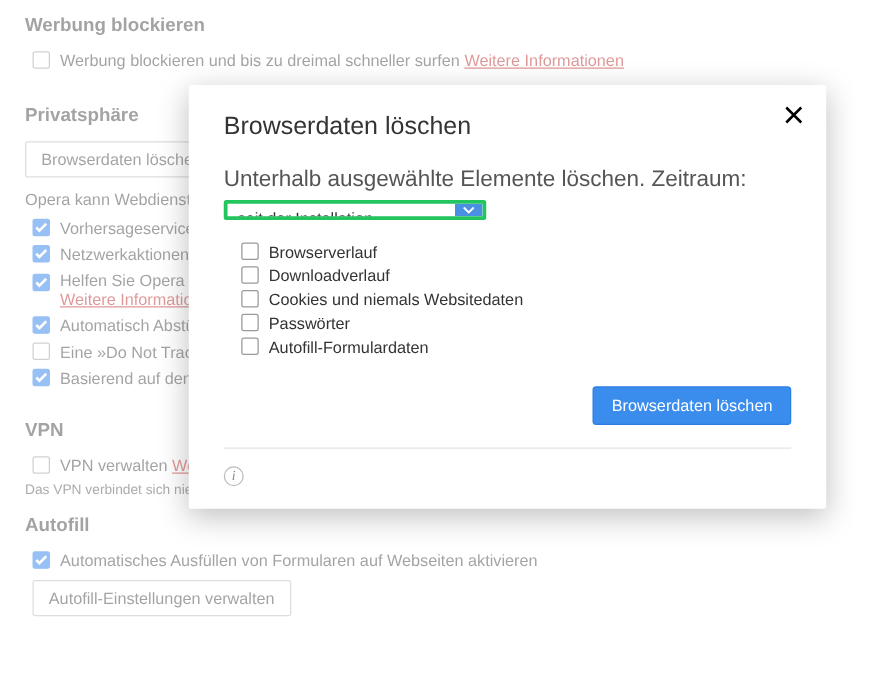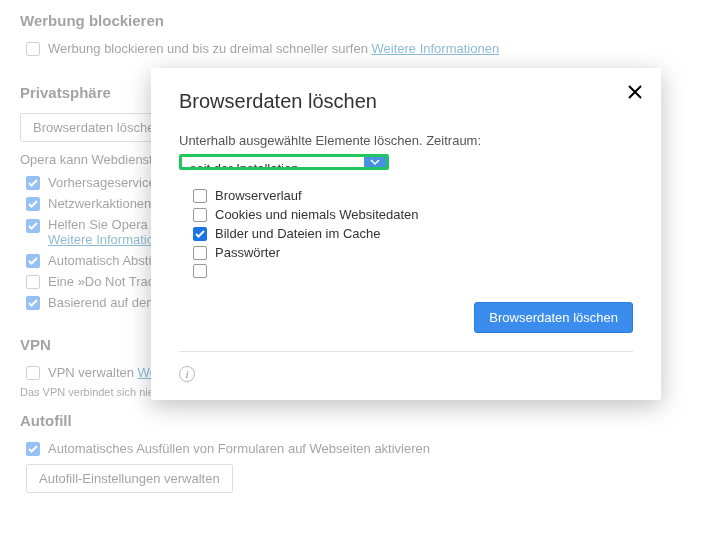--- a/index.html
+++ b/index.html
@@ -18,21 +18,21 @@
     padding: 8px 20px;
   }
   .section-title {
     font-size: 15px;
     font-weight: 700;
     color: #333;
     margin: 4px 0 12px 0;
   }
   .row {
     display: flex;
-    align-items: flex-end;
+    align-items: flex-start;
     margin: 6px 0 6px 6px;
     font-size: 13px;
     color: #333;
   }
   .cb {
     width: 14px;
     height: 14px;
     border: 1px solid #999;
     border-radius: 2px;
     margin-right: 8px;
@@ -42,21 +42,21 @@
     background: #fff;
     flex-shrink: 0;
   }
   .cb.checked {
     background: #1a73e8;
     border-color: #1a73e8;
   }
   .cb.checked svg { display: block; }
   .cb svg { display: none; }
   .link {
-    color: #0369a1;
+    color: #b91c1c;
     text-decoration: underline;
     cursor: pointer;
   }
   .btn {
     display: inline-block;
     border: 1px solid #b5b5b5;
     background: #fff;
     padding: 6px 12px;
     font-size: 13px;
     color: #333;
@@ -90,21 +90,21 @@
     font-weight: 400;
     color: #333;
   }
   .modal-close {
     position: absolute;
     top: 16px;
     right: 18px;
     cursor: pointer;
   }
   .modal-label {
-    font-size: 13px;
+    font-size: 18px;
     color: #555;
     margin-top: 20px;
   }
   .select {
     margin-top: 6px;
     display: flex;
     align-items: stretch;
     width: 210px;
     border: 3px solid #22c55e;
     border-radius: 2px;
@@ -279,36 +279,33 @@
     </div>
   </div>
 
   <div class="modal-options">
     <div class="row">
       <span class="cb"></span>
       <span>Browserverlauf</span>
     </div>
     <div class="row">
       <span class="cb"></span>
+      <span>Downloadverlauf</span>
+    </div>
+    <div class="row">
+      <span class="cb"></span>
       <span>Cookies und niemals Websitedaten</span>
     </div>
     <div class="row">
-      <span class="cb checked">
-          <svg width="10" height="10" viewBox="0 0 10 10">
-            <path d="M1 5l2.5 2.5L9 2" stroke="#fff" stroke-width="2" fill="none"></path>
-          </svg>
-        </span>
-      <span>Bilder und Dateien im Cache</span>
-    </div>
-    <div class="row">
       <span class="cb"></span>
       <span>Passwörter</span>
     </div>
     <div class="row">
       <span class="cb"></span>
+      <span>Autofill-Formulardaten</span>
     </div>
   </div>
 
   <div class="modal-actions">
     <span class="btn-primary">Browserdaten löschen</span>
   </div>
 
   <div class="modal-footer">
     <div class="info-icon">i</div>
   </div>

